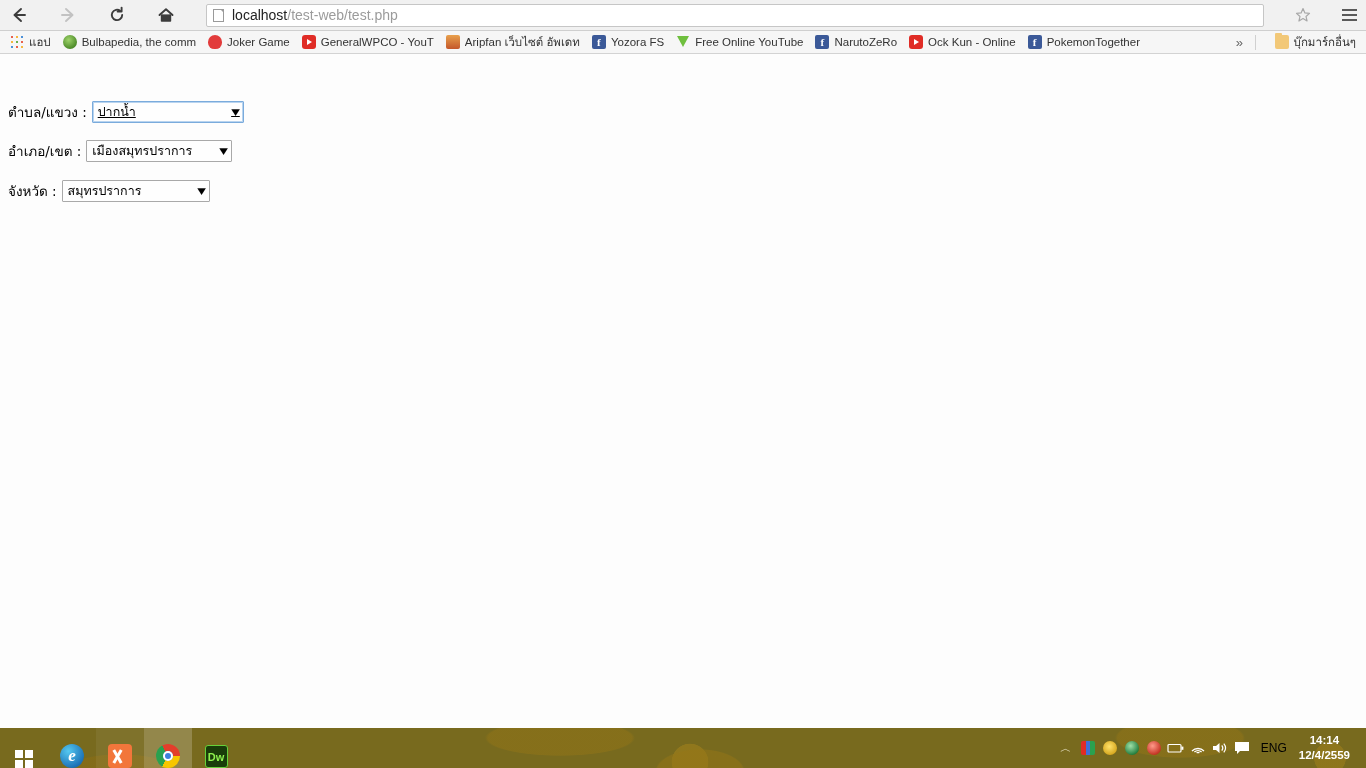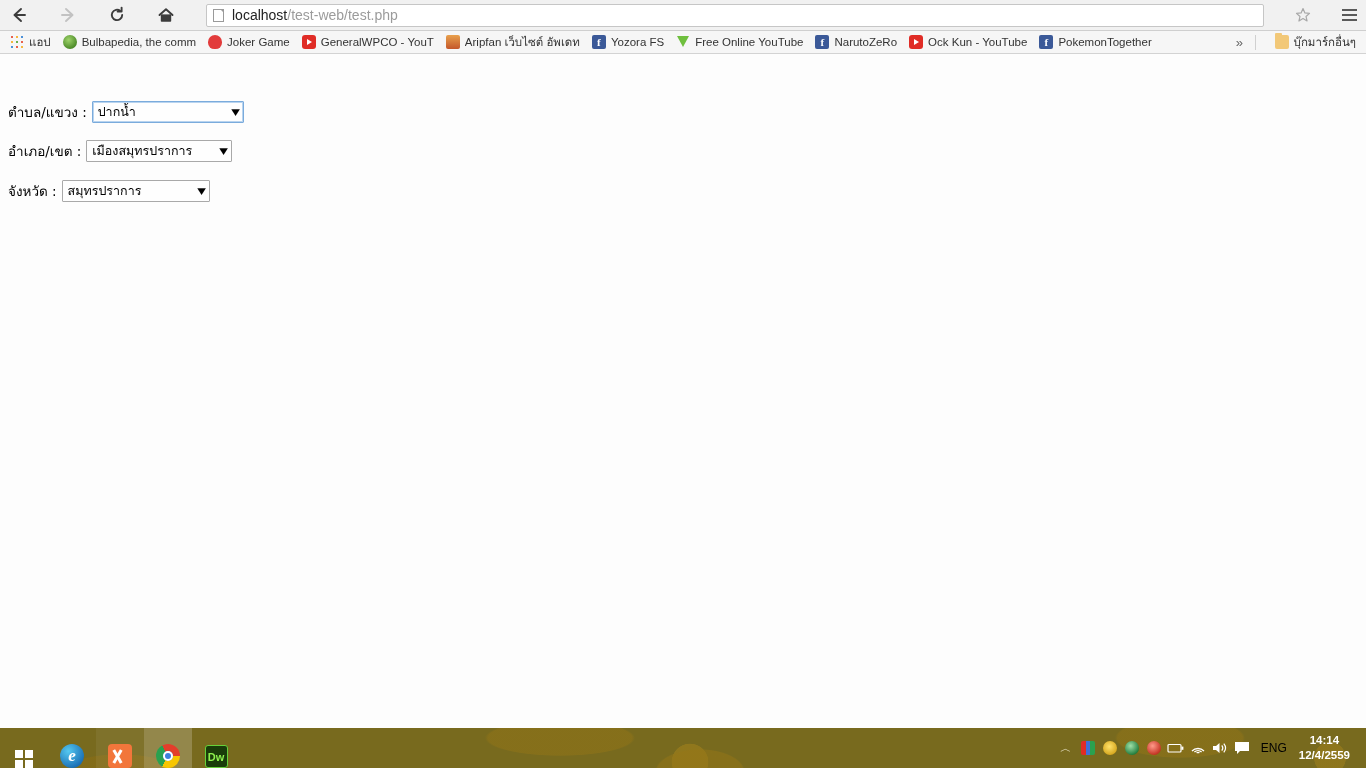--- a/index.html
+++ b/index.html
@@ -275,21 +275,21 @@
   }
   .sel.focused {
     border: 1px solid #7aabdc;
     outline: 1px solid #b9d4ef;
     outline-offset: -2px;
   }
   .sel .caret {
     font-size: 9px; color: #000; margin-left: 12px;
     transform: scaleX(1.25);
   }
-  #sel-tambon   { width: 152px; }
+  #sel-tambon   { width: 152px; text-decoration: underline; }
   #sel-amphoe   { width: 146px; }
   #sel-province { width: 148px; }
 
   
   #taskbar {
     position: absolute; left: 0; top: 728px;
     width: 1366px; height: 40px;
     background: #786a1e;
     overflow: hidden;
   }
@@ -463,21 +463,21 @@
     <div class="bm">
       <span class="bmico ico-dl"></span>
       <span class="lbl">Free Online YouTube</span>
     </div>
     <div class="bm">
       <span class="bmico ico-fb">f</span>
       <span class="lbl">NarutoZeRo</span>
     </div>
     <div class="bm">
       <span class="bmico ico-yt"></span>
-      <span class="lbl">Ock Kun - YouTube</span>
+      <span class="lbl">Ock Kun - Online</span>
     </div>
     <div class="bm">
       <span class="bmico ico-fb">f</span>
       <span class="lbl">PokemonTogether</span>
     </div>
 
     <div class="bm-overflow">»</div>
     <div class="bm-sep"></div>
     <div class="bm-other">
       <span class="bmico ico-folder"></span>

